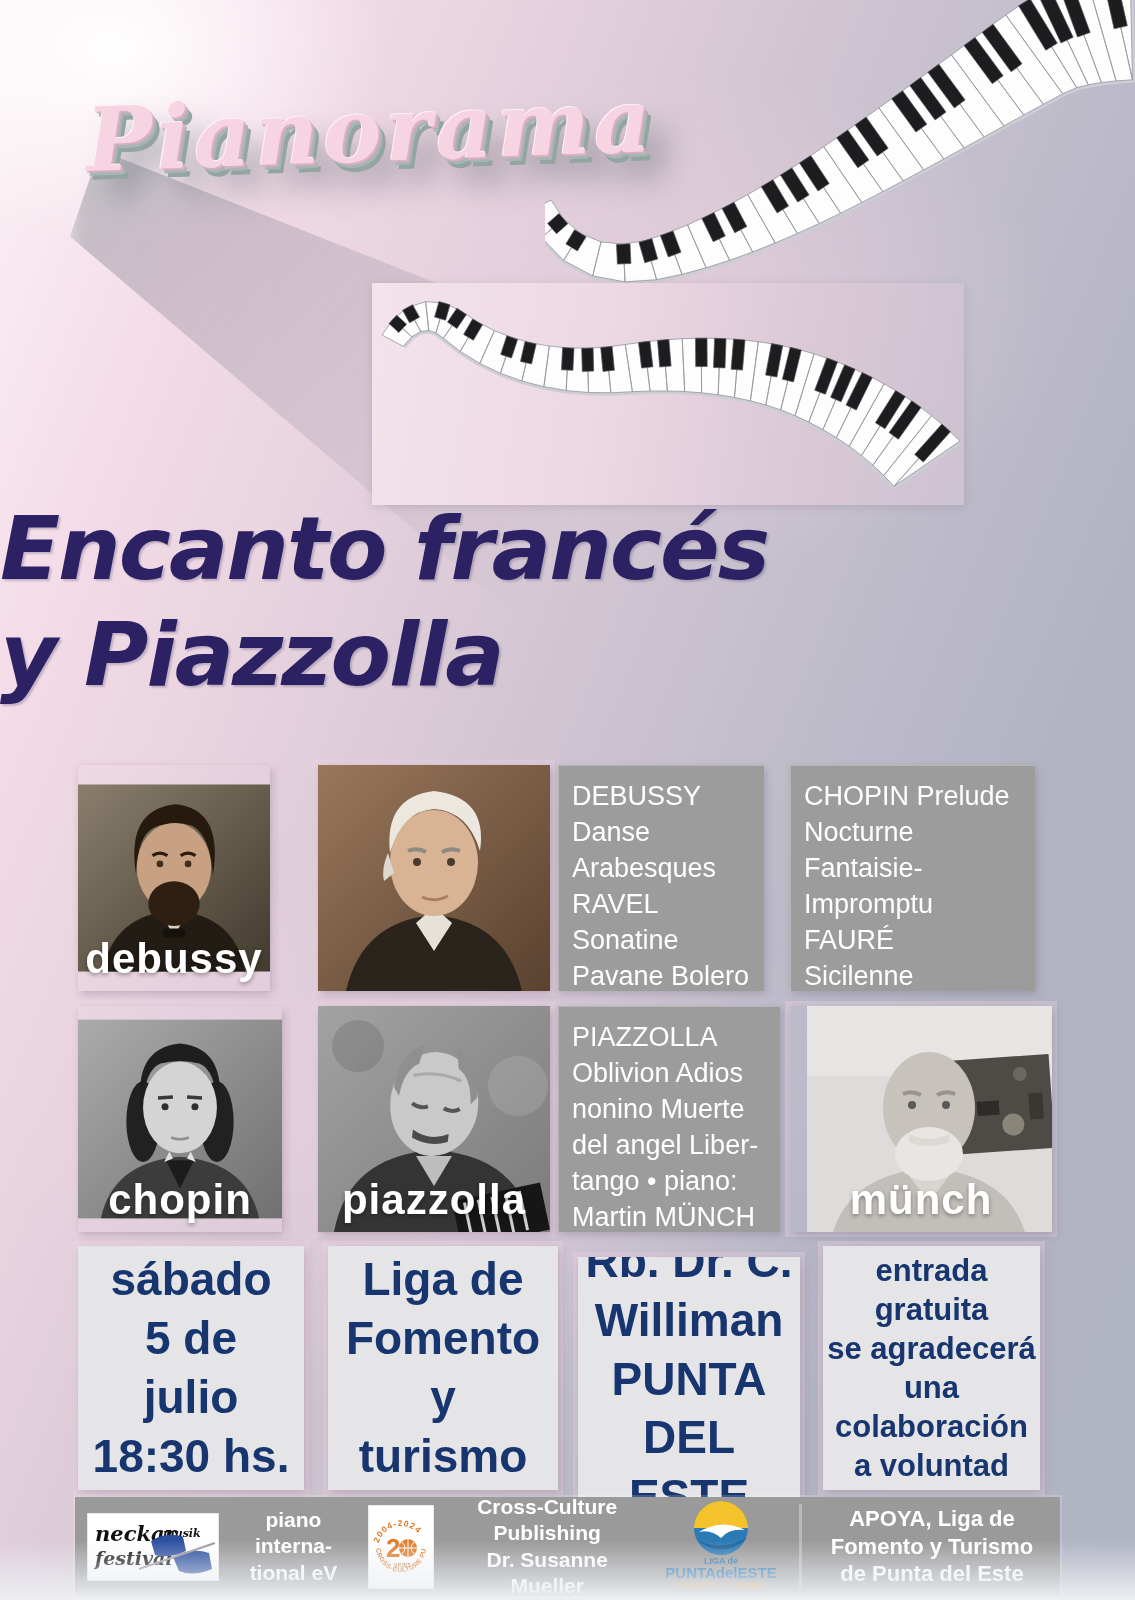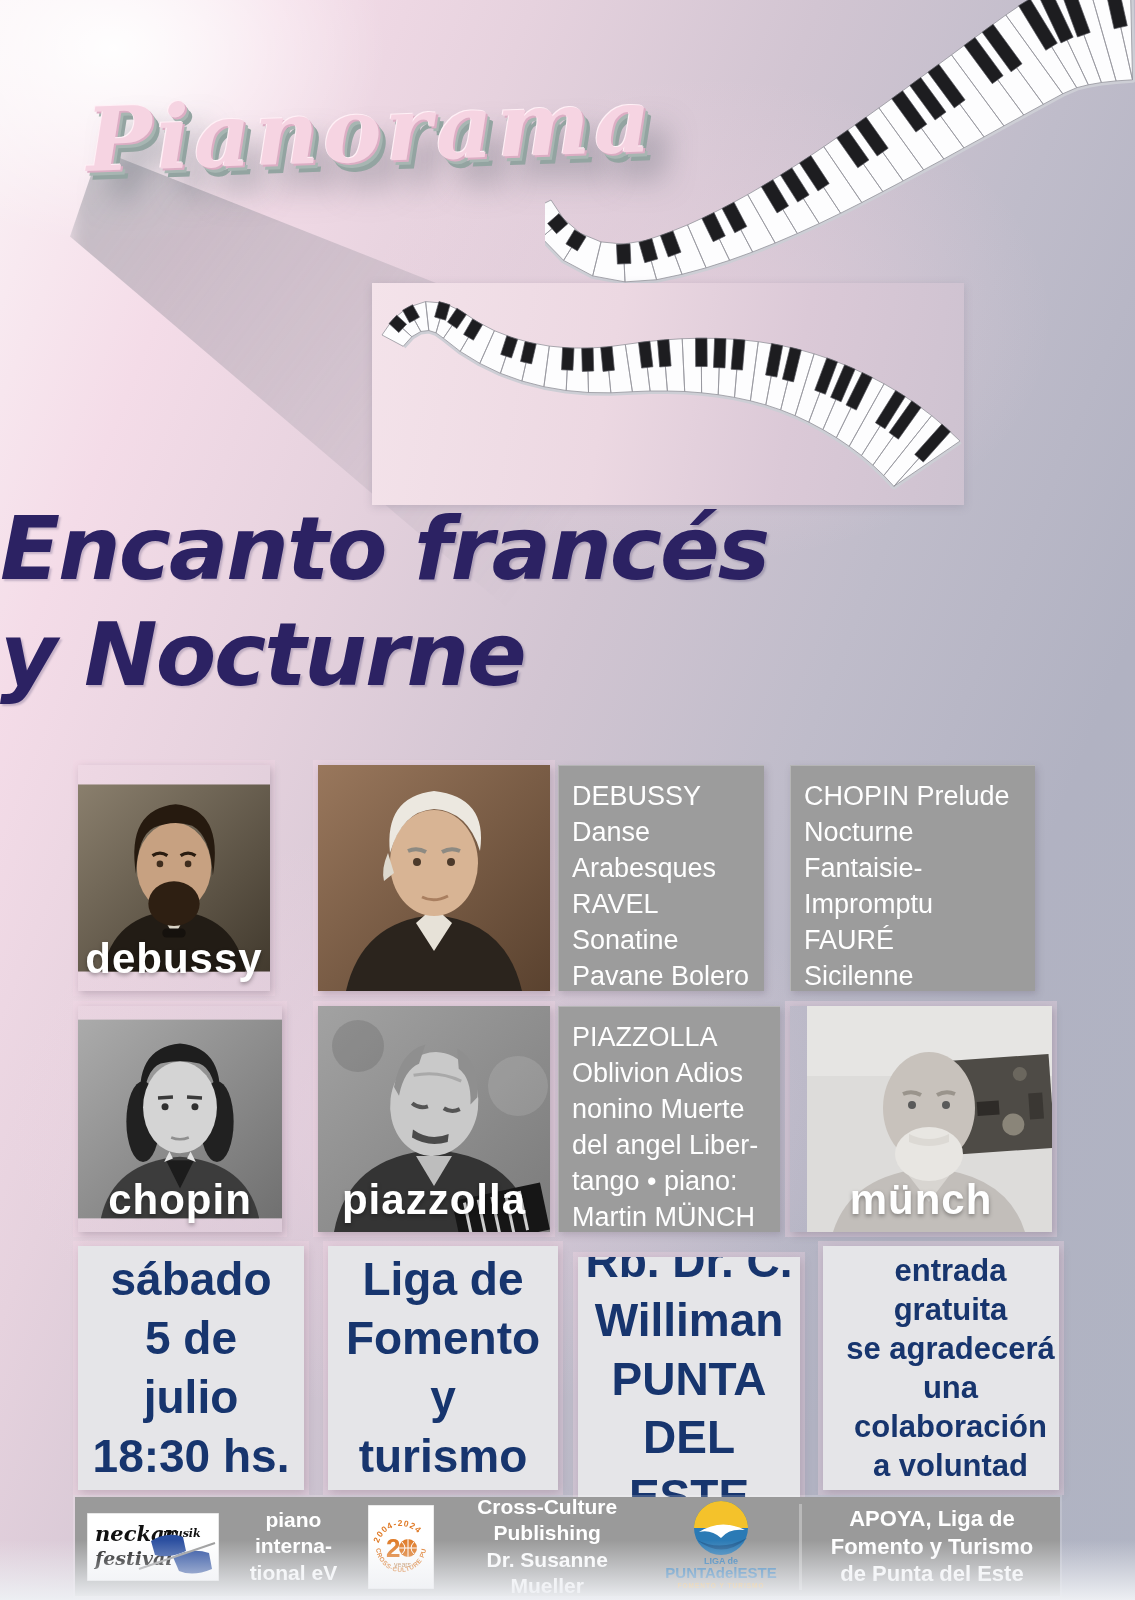--- a/index.html
+++ b/index.html
@@ -73,21 +73,21 @@
     <svg id="kb-mid" class="kb" viewBox="0 0 592 222" width="592" height="222">
       <path d="M 10 52 C 28 18 62 8 92 30 C 130 58 185 72 250 62 C 320 51 390 52 455 75 C 505 93 550 120 588 158" fill="none" stroke="none"></path>
     <path d="M31.2 63.3L39.8 53.7L48.8 48.5L56.8 47.5L64.0 49.8L71.4 55.2L88.2 68.4L107.8 80.4L128.4 90.3L149.9 98.0L171.9 103.7L194.2 107.5L216.5 109.5L238.9 109.8L260.4 108.7L278.1 108.0L295.4 108.0L312.7 108.5L329.6 109.8L346.2 111.7L362.5 114.4L378.4 117.8L393.8 121.9L408.7 126.9L423.1 132.6L436.8 139.1L450.9 146.6L464.4 154.6L477.2 163.3L489.5 172.5L500.9 182.2L511.8 192.5L521.9 203.3L588.0 158.0" fill="none" stroke="#cdced5" stroke-width="6" stroke-linejoin="round"></path>
         <path d="M10.0 52.0L20.8 36.4L39.8 53.7L31.2 63.3ZM20.8 36.4L35.6 24.5L48.8 48.5L39.8 53.7ZM35.6 24.5L53.6 18.6L56.8 47.5L48.8 48.5ZM53.6 18.6L72.5 20.2L64.0 49.8L56.8 47.5ZM72.5 20.2L89.7 28.4L71.4 55.2L64.0 49.8ZM89.7 28.4L105.5 38.9L88.2 68.4L71.4 55.2ZM105.5 38.9L122.4 47.7L107.8 80.4L88.2 68.4ZM122.4 47.7L140.2 54.6L128.4 90.3L107.8 80.4ZM140.2 54.6L158.6 59.7L149.9 98.0L128.4 90.3ZM158.6 59.7L177.3 63.1L171.9 103.7L149.9 98.0ZM177.3 63.1L196.3 64.9L194.2 107.5L171.9 103.7ZM196.3 64.9L215.4 65.1L216.5 109.5L194.2 107.5ZM215.4 65.1L234.4 64.0L238.9 109.8L216.5 109.5ZM234.4 64.0L253.3 61.5L260.4 108.7L238.9 109.8ZM253.3 61.5L272.2 58.9L278.1 108.0L260.4 108.7ZM272.2 58.9L291.2 57.0L295.4 108.0L278.1 108.0ZM291.2 57.0L310.2 55.7L312.7 108.5L295.4 108.0ZM310.2 55.7L329.2 55.2L329.6 109.8L312.7 108.5ZM329.2 55.2L348.3 55.5L346.2 111.7L329.6 109.8ZM348.3 55.5L367.3 56.6L362.5 114.4L346.2 111.7ZM367.3 56.6L386.3 58.7L378.4 117.8L362.5 114.4ZM386.3 58.7L405.1 61.7L393.8 121.9L378.4 117.8ZM405.1 61.7L423.8 65.7L408.7 126.9L393.8 121.9ZM423.8 65.7L442.1 70.8L423.1 132.6L408.7 126.9ZM442.1 70.8L460.2 76.9L436.8 139.1L423.1 132.6ZM460.2 76.9L477.9 84.0L450.9 146.6L436.8 139.1ZM477.9 84.0L495.2 92.0L464.4 154.6L450.9 146.6ZM495.2 92.0L512.1 100.8L477.2 163.3L464.4 154.6ZM512.1 100.8L528.5 110.6L489.5 172.5L477.2 163.3ZM528.5 110.6L544.3 121.1L500.9 182.2L489.5 172.5ZM544.3 121.1L559.6 132.6L511.8 192.5L500.9 182.2ZM559.6 132.6L574.1 144.9L521.9 203.3L511.8 192.5ZM574.1 144.9L588.0 158.0L588.0 158.0L521.9 203.3Z" fill="#fdfdfe" stroke="#94949c" stroke-width="0.8" stroke-linejoin="round"></path>
         <path d="M17.0 40.6L24.7 32.2L34.6 41.2L26.8 49.6ZM30.6 27.2L40.6 21.7L47.5 34.2L37.5 39.7ZM67.0 18.6L78.0 21.8L73.6 37.2L62.6 34.0ZM84.9 25.2L94.4 31.6L84.9 45.6L75.5 39.1ZM100.6 36.0L110.5 41.8L101.4 57.2L91.6 51.4ZM134.8 52.8L145.6 56.4L139.5 75.0L128.7 71.4ZM153.0 58.5L164.2 61.0L159.6 80.9L148.5 78.4ZM190.6 64.6L202.0 65.2L200.9 87.3L189.5 86.8ZM209.7 65.3L221.1 65.0L221.7 88.0L210.3 88.4ZM228.7 64.5L240.1 63.4L242.4 87.2L231.0 88.4ZM266.5 59.6L277.9 58.2L280.9 83.8L269.6 85.1ZM285.5 57.5L296.9 56.5L299.1 83.0L287.7 84.0ZM323.5 55.2L335.0 55.2L335.2 83.5L323.7 83.6ZM342.6 55.3L354.0 55.7L353.0 84.9L341.5 84.5ZM361.6 56.1L373.0 57.1L370.5 87.1L359.1 86.2ZM399.5 60.6L410.7 62.7L404.9 94.1L393.6 92.0ZM418.2 64.3L429.3 67.1L421.5 98.9L410.4 96.2ZM454.8 74.9L465.5 78.9L453.4 111.3L442.7 107.2ZM472.6 81.8L483.1 86.3L469.1 118.8L458.6 114.3ZM490.1 89.5L500.3 94.5L484.3 127.1L474.0 122.0ZM523.6 107.5L533.3 113.6L513.0 145.8L503.4 139.7ZM539.7 117.8L549.0 124.5L526.4 156.2L517.1 149.6ZM569.9 141.1L578.4 148.7L551.3 179.1L542.7 171.4Z" fill="#1d1d20" stroke="#55555c" stroke-width="0.7" stroke-linejoin="round"></path>
       </svg>
   </div>
 
   <div class="title">
     <div>Encanto francés</div>
-    <div>y Nocturne</div>
+    <div>y Piazzolla</div>
   </div>
 
   <div class="cell photo" style="left:78px;top:765px;width:192px;height:226px;">
     <svg viewBox="0 0 232 226">
       <defs>
           <linearGradient id="gdeb" x1="0" y1="0" x2="1" y2="1">
         <stop offset="0" stop-color="#8a7f6d"></stop>
             <stop offset="1" stop-color="#423a2e"></stop>
           </linearGradient>
         </defs>
@@ -242,21 +242,21 @@
 julio
 18:30 hs.</div>
   <div class="cell infobox pre" style="left:328px;top:1246px;width:230px;height:244px;">Liga de
 Fomento
 y
 turismo</div>
   <div class="cell infobox pre" style="left:578px;top:1246px;width:222px;height:244px;margin-top:11px;">Rb. Dr. C.
 Williman
 PUNTA
 DEL ESTE</div>
-  <div class="cell infobox small pre" style="left:823px;top:1246px;width:217px;height:244px;padding-left:19px;">entrada
+  <div class="cell infobox small pre" style="left:823px;top:1246px;width:217px;height:244px;">entrada
 gratuita
 se agradecerá
 una
 colaboración
 a voluntad</div>
 
   <div class="footer">
     <div class="logo-card" style="width:132px;height:68px;">
       <svg viewBox="0 0 132 68" width="132" height="68">
         <rect width="132" height="68" fill="#fff" stroke="#cfcfcf"></rect>

